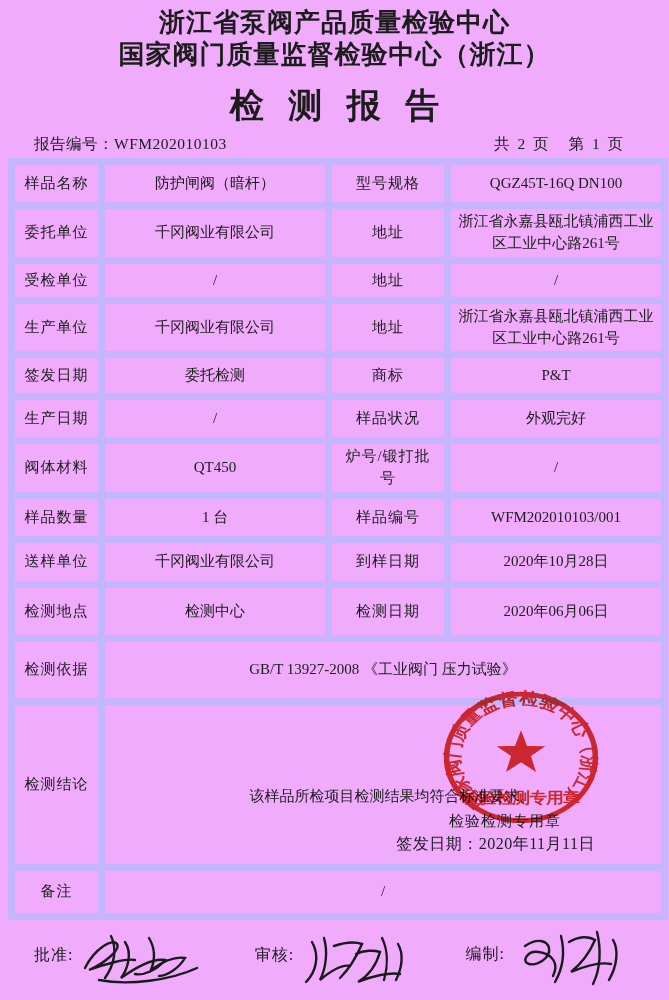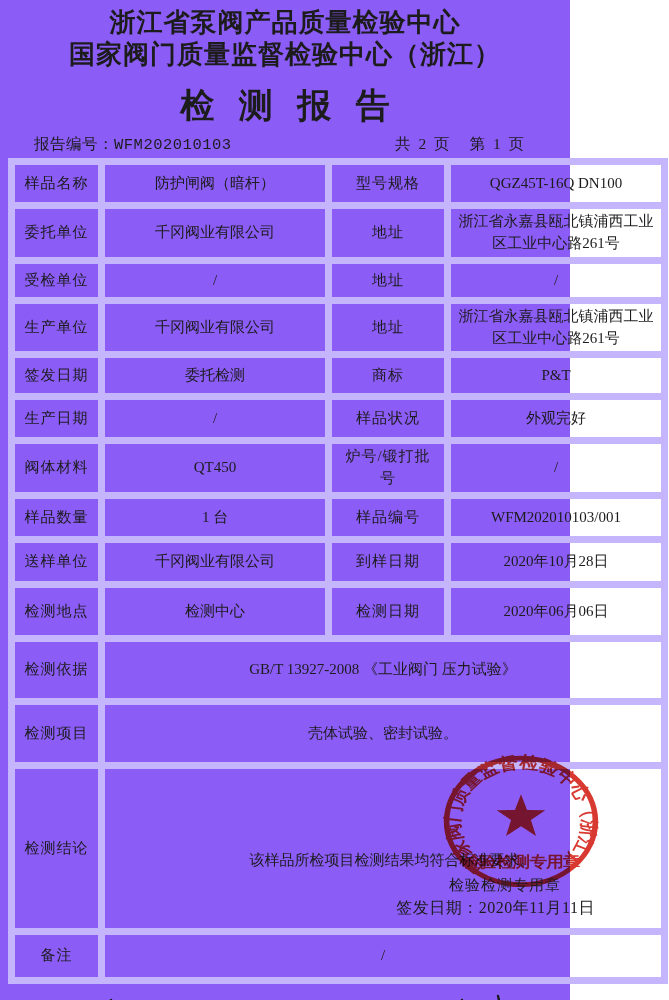--- a/index.html
+++ b/index.html
@@ -4,35 +4,35 @@
 <style>
   * { margin:0; padding:0; box-sizing:border-box; }
   html,body { background:#ffffff; }
   body {
     width:669px; height:1000px;
     font-family:"Liberation Serif","DejaVu Serif",serif;
     color:#1c1c1c;
     overflow:hidden;
     position:relative;
   }
-  .page { width:570px; height:1000px; background:#8b5cf6; }
+  .page { width:669px; height:1000px; background:#f0abfc; }
 
   
   .org-line { text-align:center; font-weight:700; font-size:26px; line-height:1.22; letter-spacing:1px; }
   .org-line.first { padding-top:7px; }
   .report-title {
     text-align:center; font-weight:700; font-size:34px;
     letter-spacing:0.72em; padding-left:0.72em;
     margin-top:13px; margin-bottom:5px;
   }
   .meta-row {
     display:flex; justify-content:space-between; align-items:flex-end;
     padding:0 44px 3px 34px; font-size:15.5px;
   }
-  .report-no { letter-spacing:0.5px;font-family:Liberation Mono, monospace; }
+  .report-no { letter-spacing:0.5px; }
   .page-info span { margin-left:18px; letter-spacing:2px; }
 
   
   table.report {
     border-collapse:collapse; table-layout:fixed;
     width:653px; margin:0 0 0 8px;
   }
   table.report td {
     border:7px solid #c4b5fd;
     font-size:15px; line-height:1.45;
@@ -151,24 +151,20 @@
         <td class="val">检测中心</td>
         <td class="lbl">检测日期</td>
         <td class="val">2020年06月06日</td>
       </tr>
 
       <tr style="height:63px">
         <td class="lbl">检测依据</td>
         <td class="merged-center" colspan="3">GB/T 13927-2008 《工业阀门 压力试验》</td>
       </tr>
 
-      <tr style="height:64px">
-        <td class="lbl">检测项目</td>
-        <td class="merged-left" colspan="3">壳体试验、密封试验。</td>
-      </tr>
 
       <tr style="height:166px">
         <td class="lbl">检测结论</td>
         <td class="conclusion-cell" colspan="3">
           <div class="conclusion-text">该样品所检项目检测结果均符合标准要求。</div>
 
           <svg class="seal" viewBox="0 0 200 200" preserveAspectRatio="none">
             <ellipse cx="100" cy="97" rx="93" ry="91" fill="none" stroke="#d5281e" stroke-width="7"></ellipse>
             <path id="sealArc" d="M 55.8,160.1 A 77,77 0 1 1 144.2,160.1" fill="none"></path>
             <text font-size="24" font-weight="700" fill="#d5281e" font-family="&quot;Liberation Serif&quot;,&quot;DejaVu Serif&quot;,serif">

